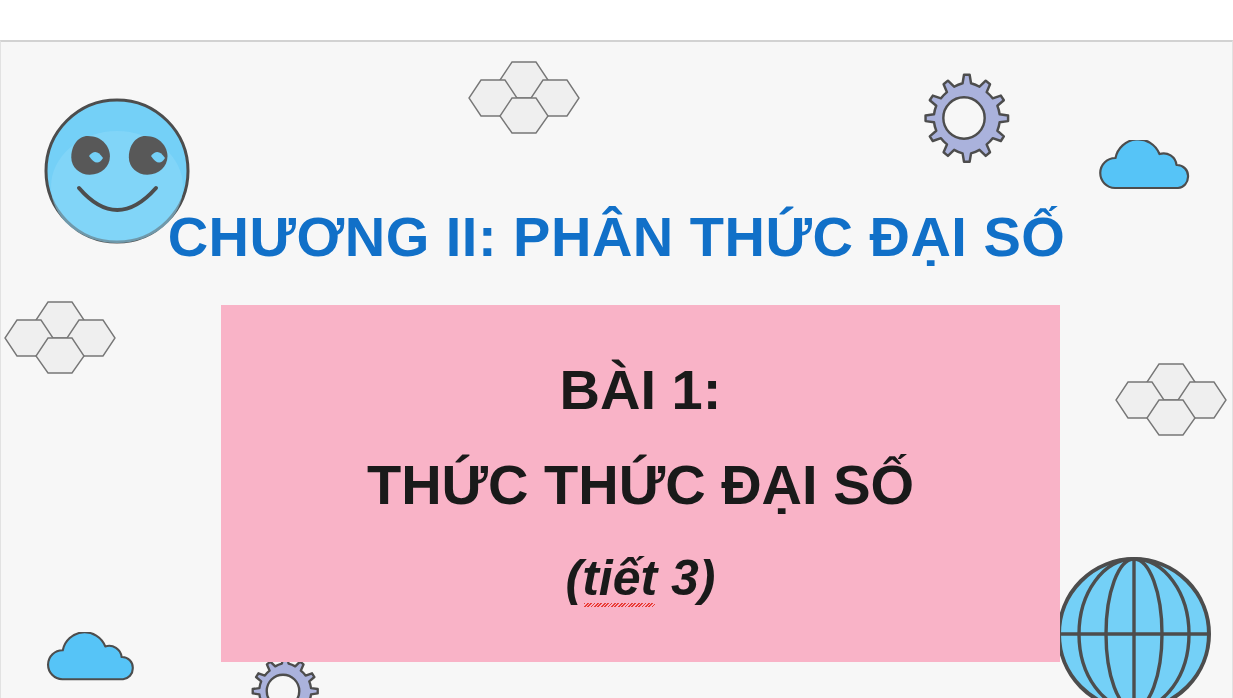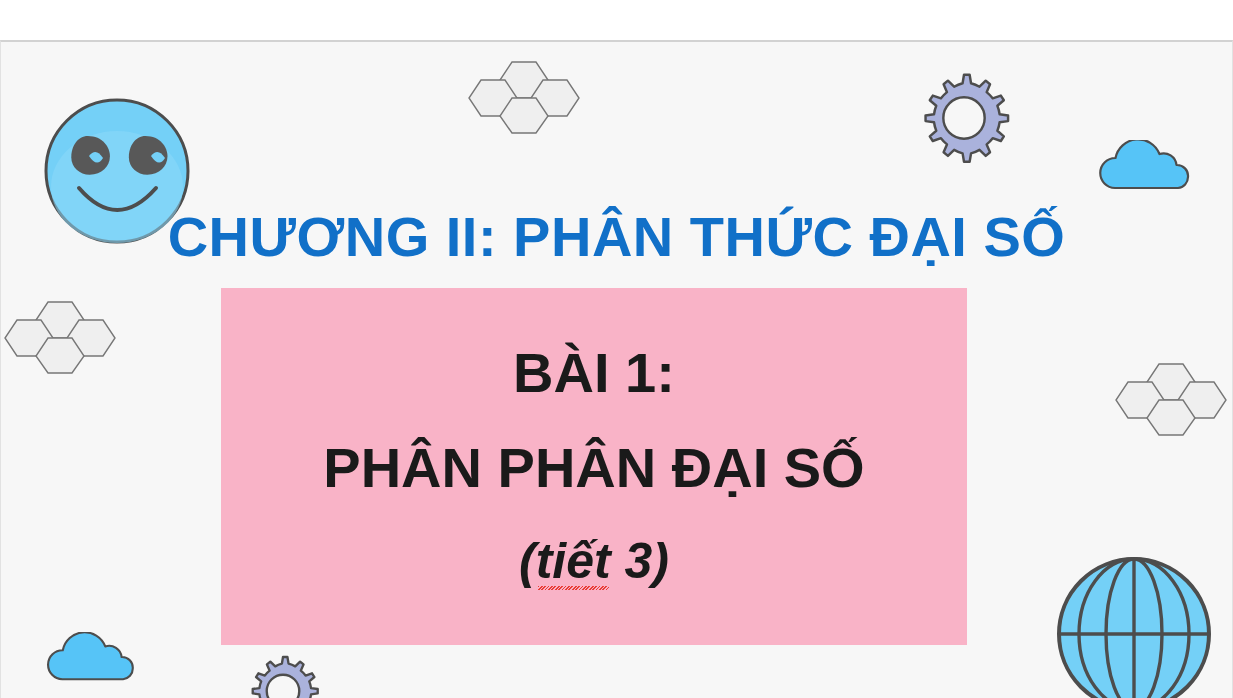--- a/index.html
+++ b/index.html
@@ -58,22 +58,22 @@
     color: #1170c8;
     letter-spacing: 0.5px;
     white-space: nowrap;
     line-height: 1.05;
   }
 
   
   #lesson-panel {
     position: absolute;
     left: 220px;
-    top: 246px;
-    width: 746px;
+    top: 263px;
+    width: 839px;
     height: 357px;
     background: #f9b3c7;
     display: flex;
     flex-direction: column;
     align-items: center;
     justify-content: center;
     gap: 16px;
     padding: 10px 0 16px;
   }
 
@@ -198,21 +198,21 @@
       </g>
     </svg>
   </div>
 
   <div id="chapter-title">CHƯƠNG II: PHÂN THỨC ĐẠI SỐ</div>
 
   <div id="lesson-panel">
 
     <div class="panel-line" id="lesson-number">BÀI 1:</div>
 
-    <div class="panel-line" id="lesson-name">PHÂN PHÂN ĐẠI SỐ</div>
+    <div class="panel-line" id="lesson-name">THỨC THỨC ĐẠI SỐ</div>
 
     <div class="panel-line" id="lesson-period">
       <span>(</span><span class="squiggle">tiết</span><span> 3)</span>
     </div>
 
   </div>
 
 </div>
 
 </body></html>

